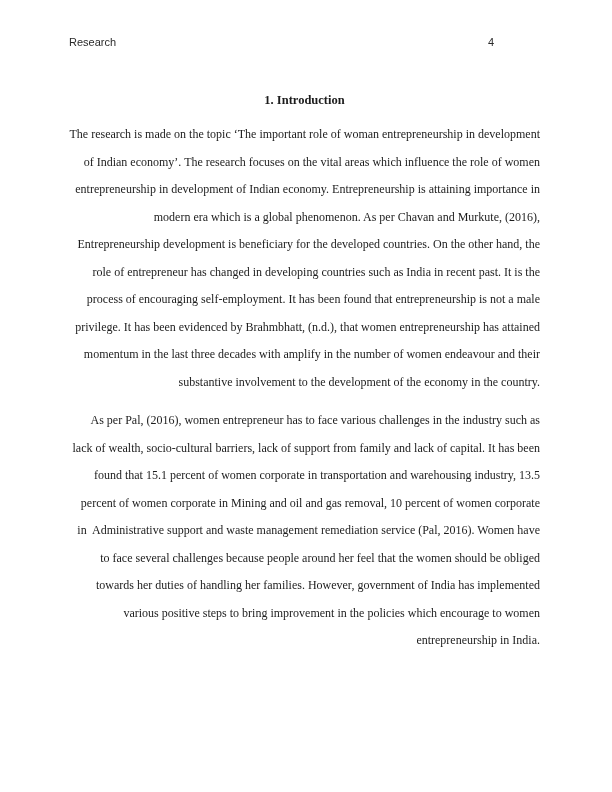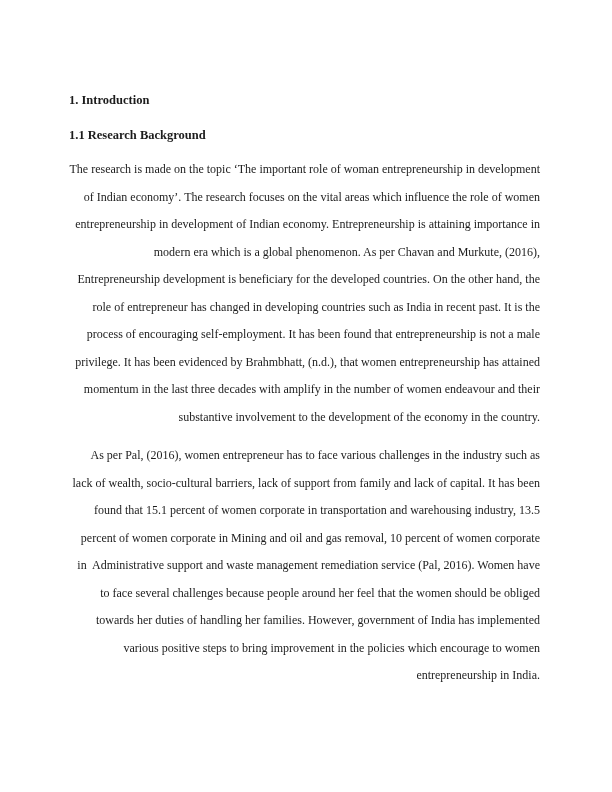--- a/index.html
+++ b/index.html
@@ -46,36 +46,39 @@
     color: #1c1c1c;
   }
   .content h1,
   .content h2 {
     font-family: "Liberation Serif", "DejaVu Serif", serif;
     font-size: 12.5px;
     line-height: 16px;
     font-weight: bold;
     margin: 0;
   }
-  .content h1 { margin-top: 92px; }
+  .content h1 { margin-top: 92px; text-align: center; }
   .content h2 { margin-top: 19px; }
   .content p {
     margin: 13px 0 0 0;
     line-height: 27.5px;
     text-align: right;
     white-space: pre-wrap;
   }
   .content p + p { margin-top: 11px; }
 </style>
 </head>
 <body>
 
 <div class="page">
 
+  <header class="page-header">
+    <span class="running-head">Research</span>
+    <span class="page-number">4</span>
+  </header>
 
   <main class="content">
     <h1>1. Introduction</h1>
-    <h2>1.1 Research Background</h2>
     <p>The research is made on the topic ‘The important role of woman entrepreneurship in development of Indian economy’. The research focuses on the vital areas which influence the role of women entrepreneurship in development of Indian economy. Entrepreneurship is attaining importance in modern era which is a global phenomenon. As per Chavan and Murkute, (2016), Entrepreneurship development is beneficiary for the developed countries. On the other hand, the role of entrepreneur has changed in developing countries such as India in recent past. It is the process of encouraging self-employment. It has been found that entrepreneurship is not a male privilege. It has been evidenced by Brahmbhatt, (n.d.), that women entrepreneurship has attained momentum in the last three decades with amplify in the number of women endeavour and their substantive involvement to the development of the economy in the country.</p>
     <p>As per Pal, (2016), women entrepreneur has to face various challenges in the industry such as lack of wealth, socio-cultural barriers, lack of support from family and lack of capital. It has been found that 15.1 percent of women corporate in transportation and warehousing industry, 13.5 percent of women corporate in Mining and oil and gas removal, 10 percent of women corporate in  Administrative support and waste management remediation service (Pal, 2016). Women have to face several challenges because people around her feel that the women should be obliged towards her duties of handling her families. However, government of India has implemented various positive steps to bring improvement in the policies which encourage to women entrepreneurship in India.</p>
   </main>
 
 </div>
 
 </body></html>

